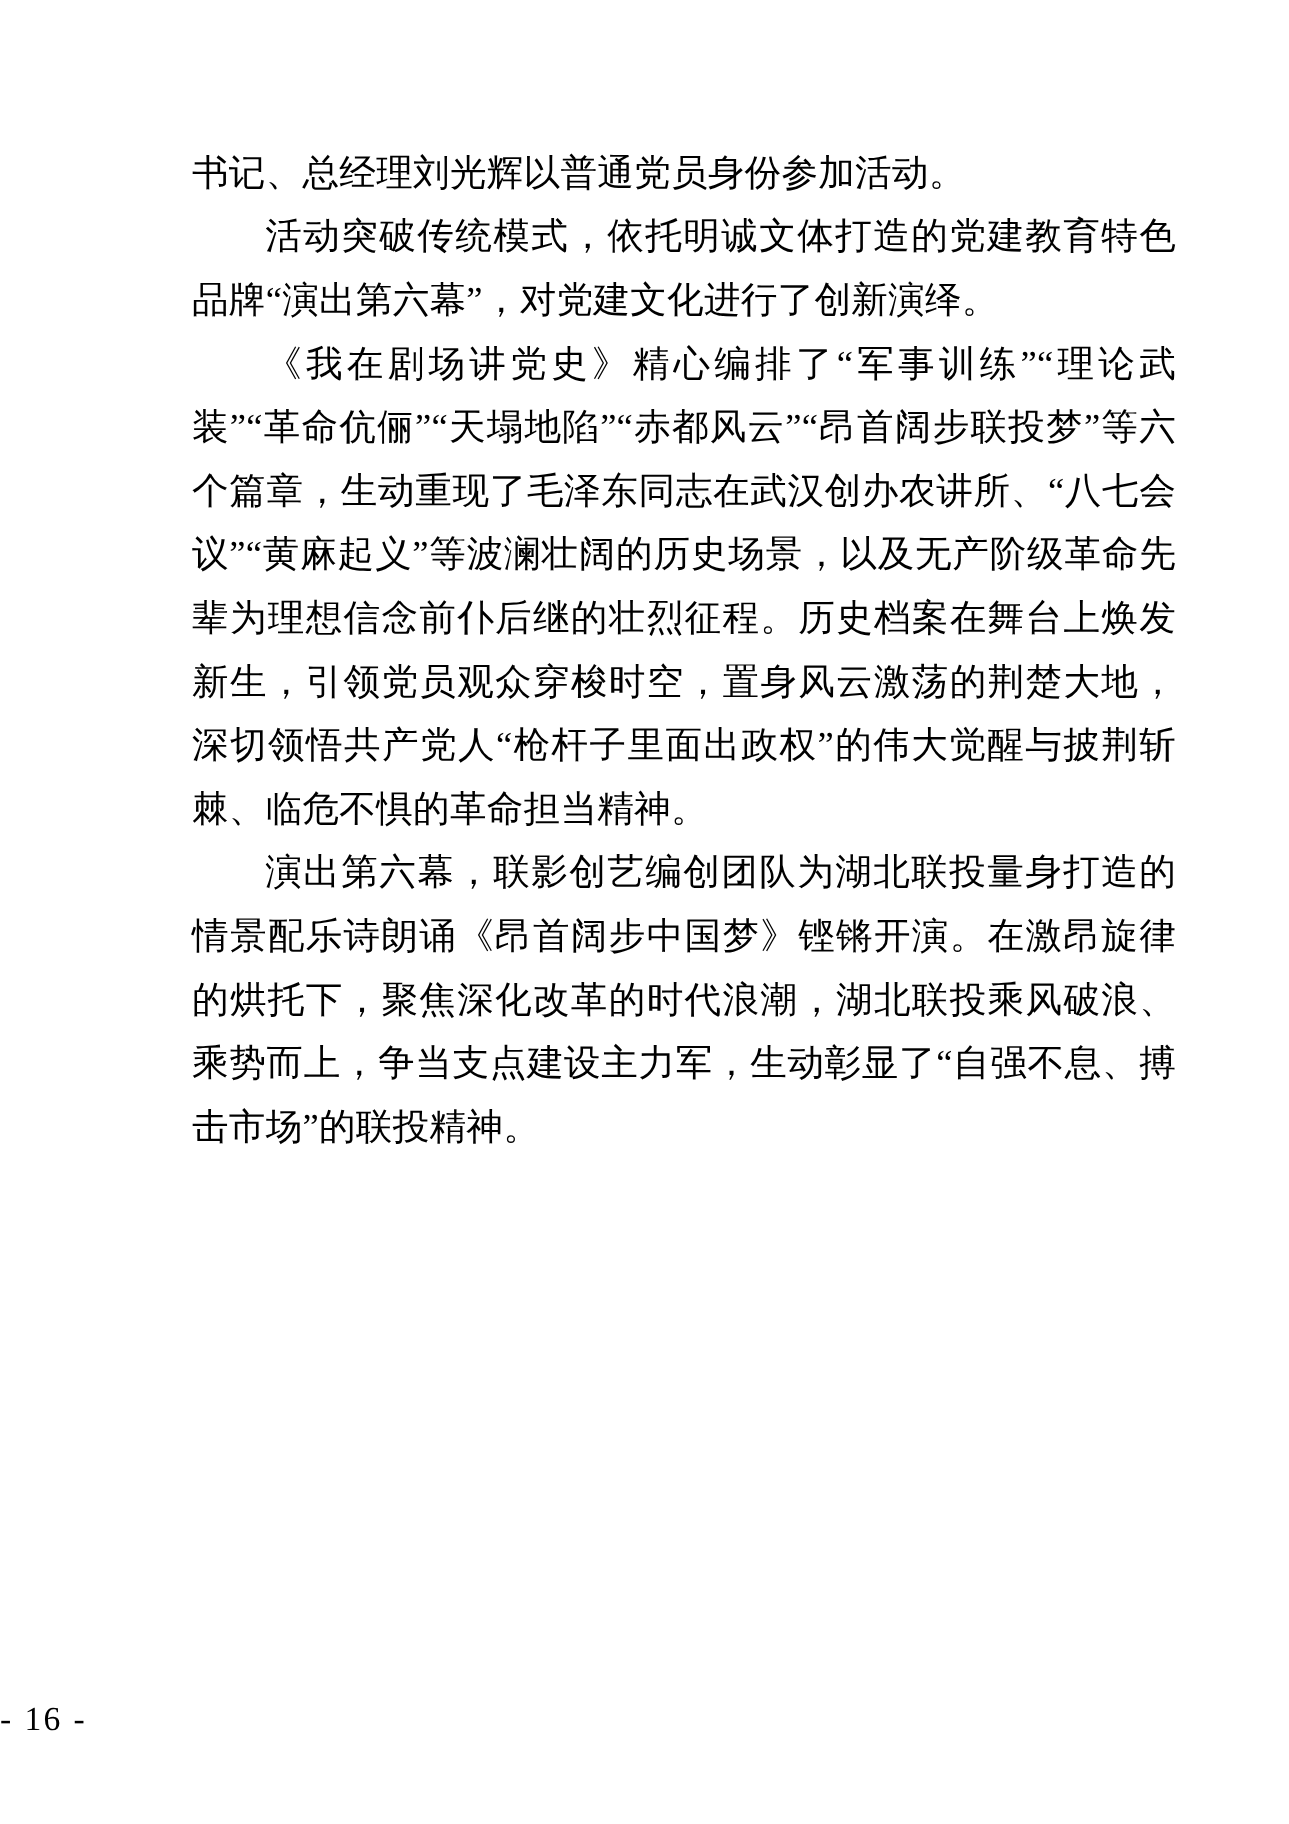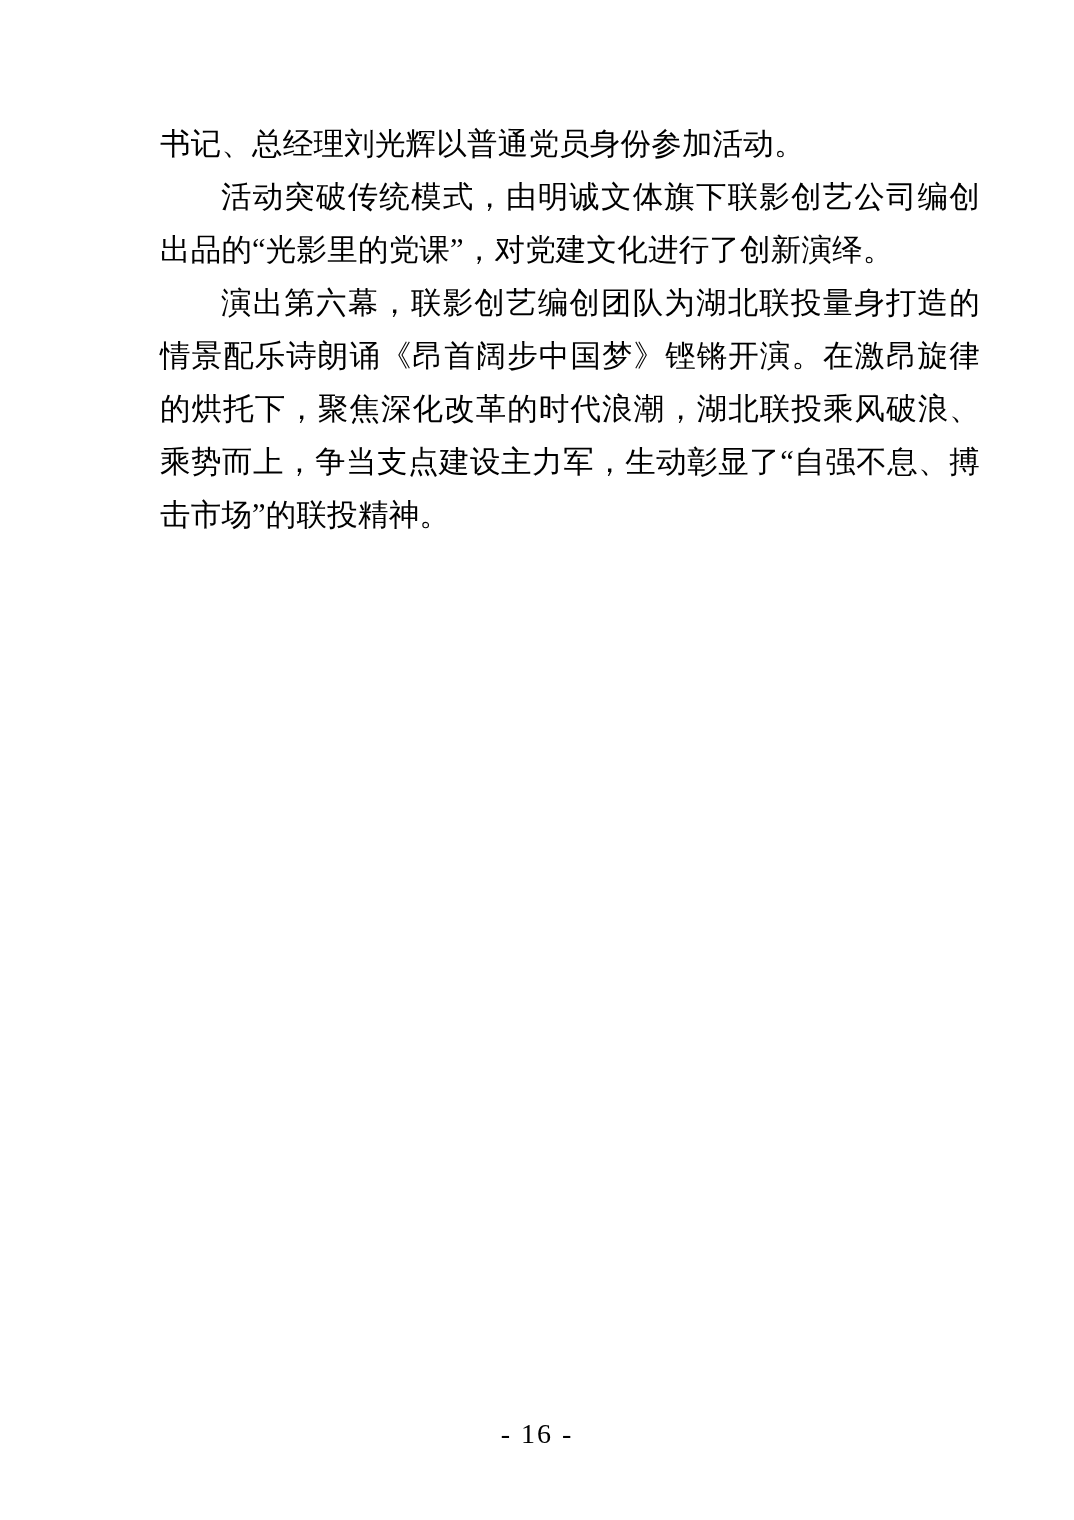--- a/index.html
+++ b/index.html
@@ -34,29 +34,30 @@
     text-indent: 0;
   }
   .body-text p.indent {
     text-indent: 2em;
   }
   .footer {
     position: absolute;
     left: 0;
     right: 0;
     bottom: 62px;
-    text-align: center;
+    text-align: left;
     font-size: 28px;
     font-family: "Liberation Serif", "DejaVu Serif", serif;
     letter-spacing: 2px;
   }
 </style>
 </head>
 <body>
 
 <div class="page">
   <div class="body-text">
     <p>书记、总经理刘光辉以普通党员身份参加活动。</p>
-    <p class="indent">活动突破传统模式，由明诚文体旗下联影创艺公司编创出品的“光影里的党课”，对党建文化进行了创新演绎。</p>
+    <p class="indent">活动突破传统模式，依托明诚文体打造的党建教育特色品牌“演出第六幕”，对党建文化进行了创新演绎。</p>
+    <p class="indent">《我在剧场讲党史》精心编排了“军事训练”“理论武装”“革命伉俪”“天塌地陷”“赤都风云”“昂首阔步联投梦”等六个篇章，生动重现了毛泽东同志在武汉创办农讲所、“八七会议”“黄麻起义”等波澜壮阔的历史场景，以及无产阶级革命先辈为理想信念前仆后继的壮烈征程。历史档案在舞台上焕发新生，引领党员观众穿梭时空，置身风云激荡的荆楚大地，深切领悟共产党人“枪杆子里面出政权”的伟大觉醒与披荆斩棘、临危不惧的革命担当精神。</p>
     <p class="indent">演出第六幕，联影创艺编创团队为湖北联投量身打造的情景配乐诗朗诵《昂首阔步中国梦》铿锵开演。在激昂旋律的烘托下，聚焦深化改革的时代浪潮，湖北联投乘风破浪、乘势而上，争当支点建设主力军，生动彰显了“自强不息、搏击市场”的联投精神。</p>
   </div>
   <div class="footer">- 16 -</div>
 </div>
 
 </body></html>

